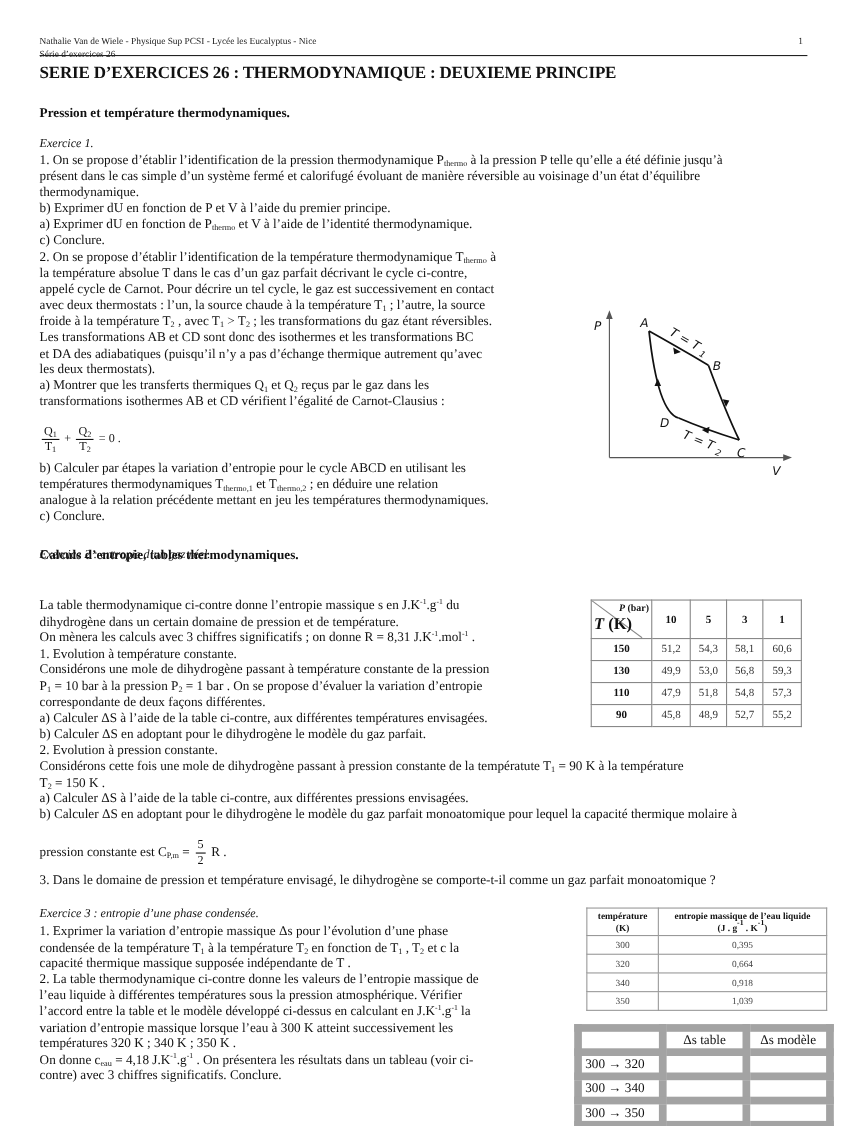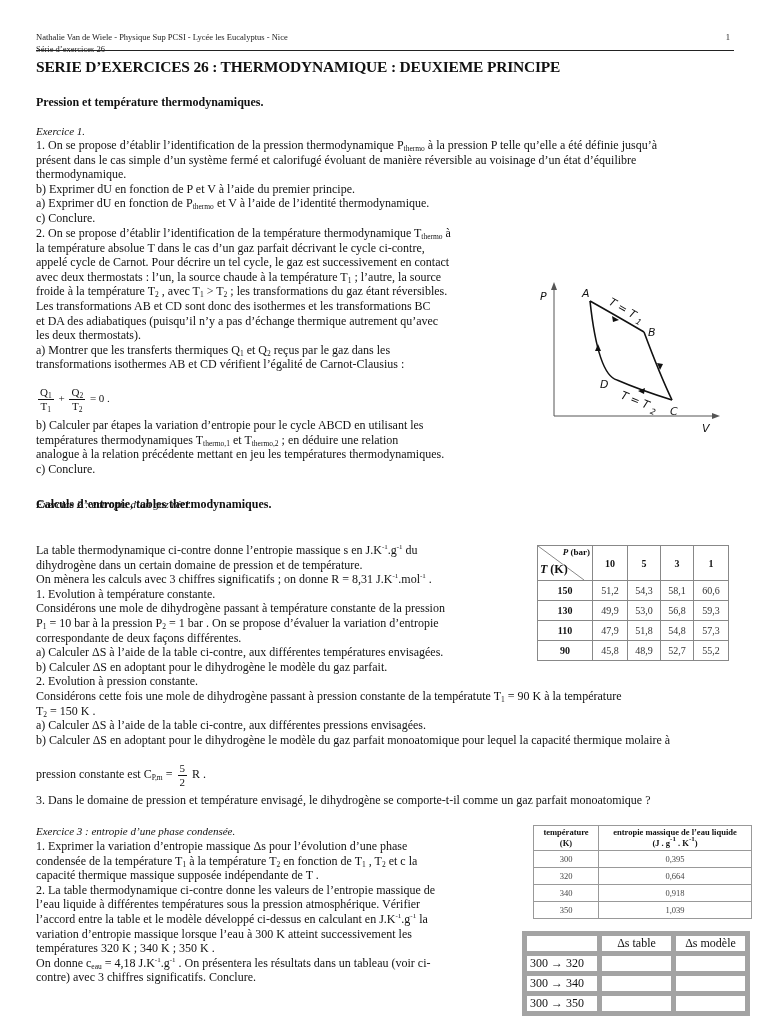--- a/index.html
+++ b/index.html
@@ -20,21 +20,21 @@
   table{border-collapse:collapse;}
   .t1{position:absolute;left:537px;top:545px;font-size:10px;}
   .t1 td{border:1px solid #888;text-align:center;height:19px;padding:0 4px;color:#333;}
   .t1 th{border:1px solid #888;font-weight:bold;text-align:center;padding:0 4px;}
   .t1 td.rh{font-weight:bold;color:#111;width:46px;}
   .diag{position:relative;width:46px;height:34px;padding:0 !important;}
   .t2{position:absolute;left:533px;top:825px;font-size:8.5px;}
   .t2 th{border:1px solid #999;font-weight:bold;padding:1px 3px;text-align:center;line-height:11px;}
   .t2 td{border:1px solid #999;text-align:center;height:14px;color:#444;font-family:Liberation Serif, serif;}
   .t3{position:absolute;left:522px;top:931px;font-size:12px;}
-  .t3 td{border:5px solid #a3a3a3;height:15px;padding:0 3px;margin-top:28px;}
+  .t3 td{border:7px solid #a3a3a3;height:15px;padding:0 3px;margin-top:28px;}
 </style>
 </head>
 <body>
 
 <div class="abs hdr" style="left:36px;top:31px;">
   <div>Nathalie Van de Wiele - Physique Sup PCSI - Lycée les Eucalyptus - Nice</div>
   <div>Série d’exercices 26</div>
 </div>
 <div class="abs hdr" style="right:38px;top:31px;">1</div>
 <div class="rule"></div>
@@ -139,21 +139,21 @@
 <div class="abs p" style="left:36px;top:793px;">3.   Dans le domaine de pression et température envisagé, le dihydrogène se comporte-t-il comme un gaz parfait monoatomique ?</div>
 
 <table class="t1">
   <tbody>
       <tr>
     <th class="diag">
       <svg width="46" height="34" style="position:absolute;left:0;top:0;">
             <line x1="0" y1="0" x2="46" y2="34" stroke="#888" stroke-width="1"></line>
           </svg>
       <span style="position:absolute;right:2px;top:1px;font-size:9px;margin-left:16px;"><i>P</i> (bar)</span>
-      <span style="position:absolute;left:2px;bottom:3px;font-size:12px;"><i>T</i> (K)</span>
+      <span style="position:absolute;left:2px;bottom:3px;font-size:15px;"><i>T</i> (K)</span>
     </th>
     <th style="width:26px;">10</th>
     <th style="width:24px;">5</th>
     <th style="width:24px;">3</th>
     <th style="width:26px;">1</th>
   </tr>
   <tr>
     <td class="rh">150</td>
     <td>51,2</td>
     <td>54,3</td>

